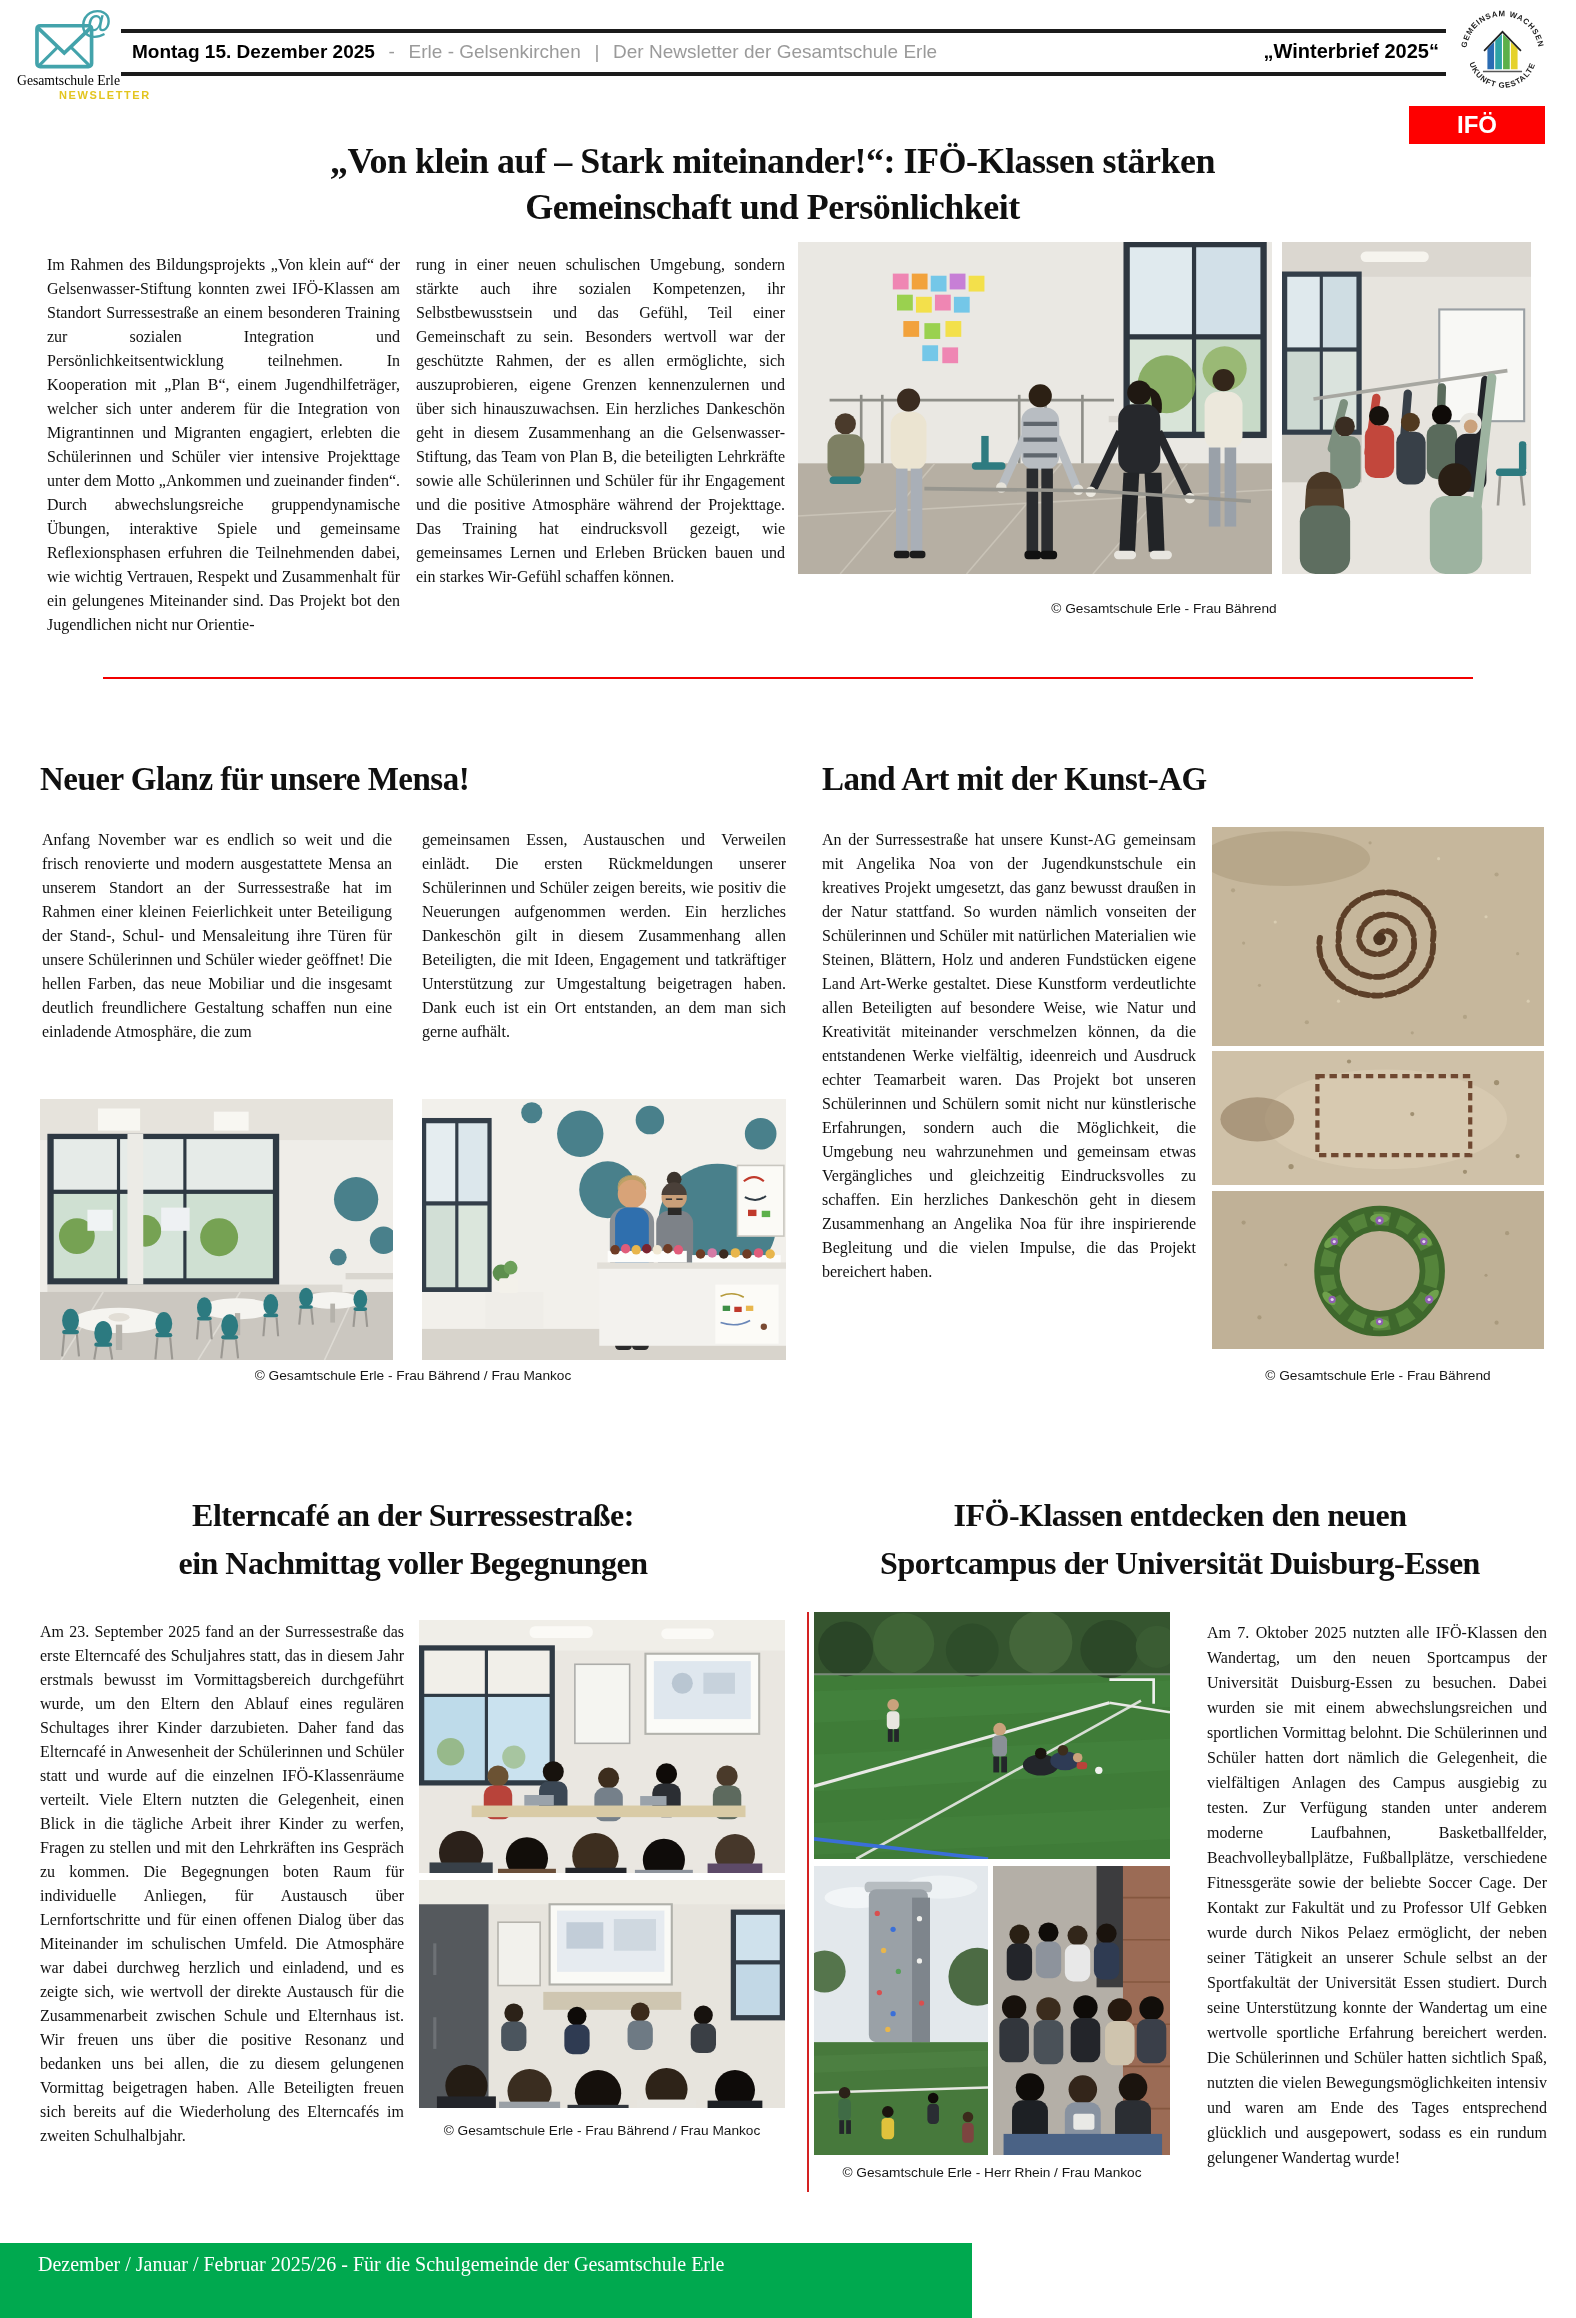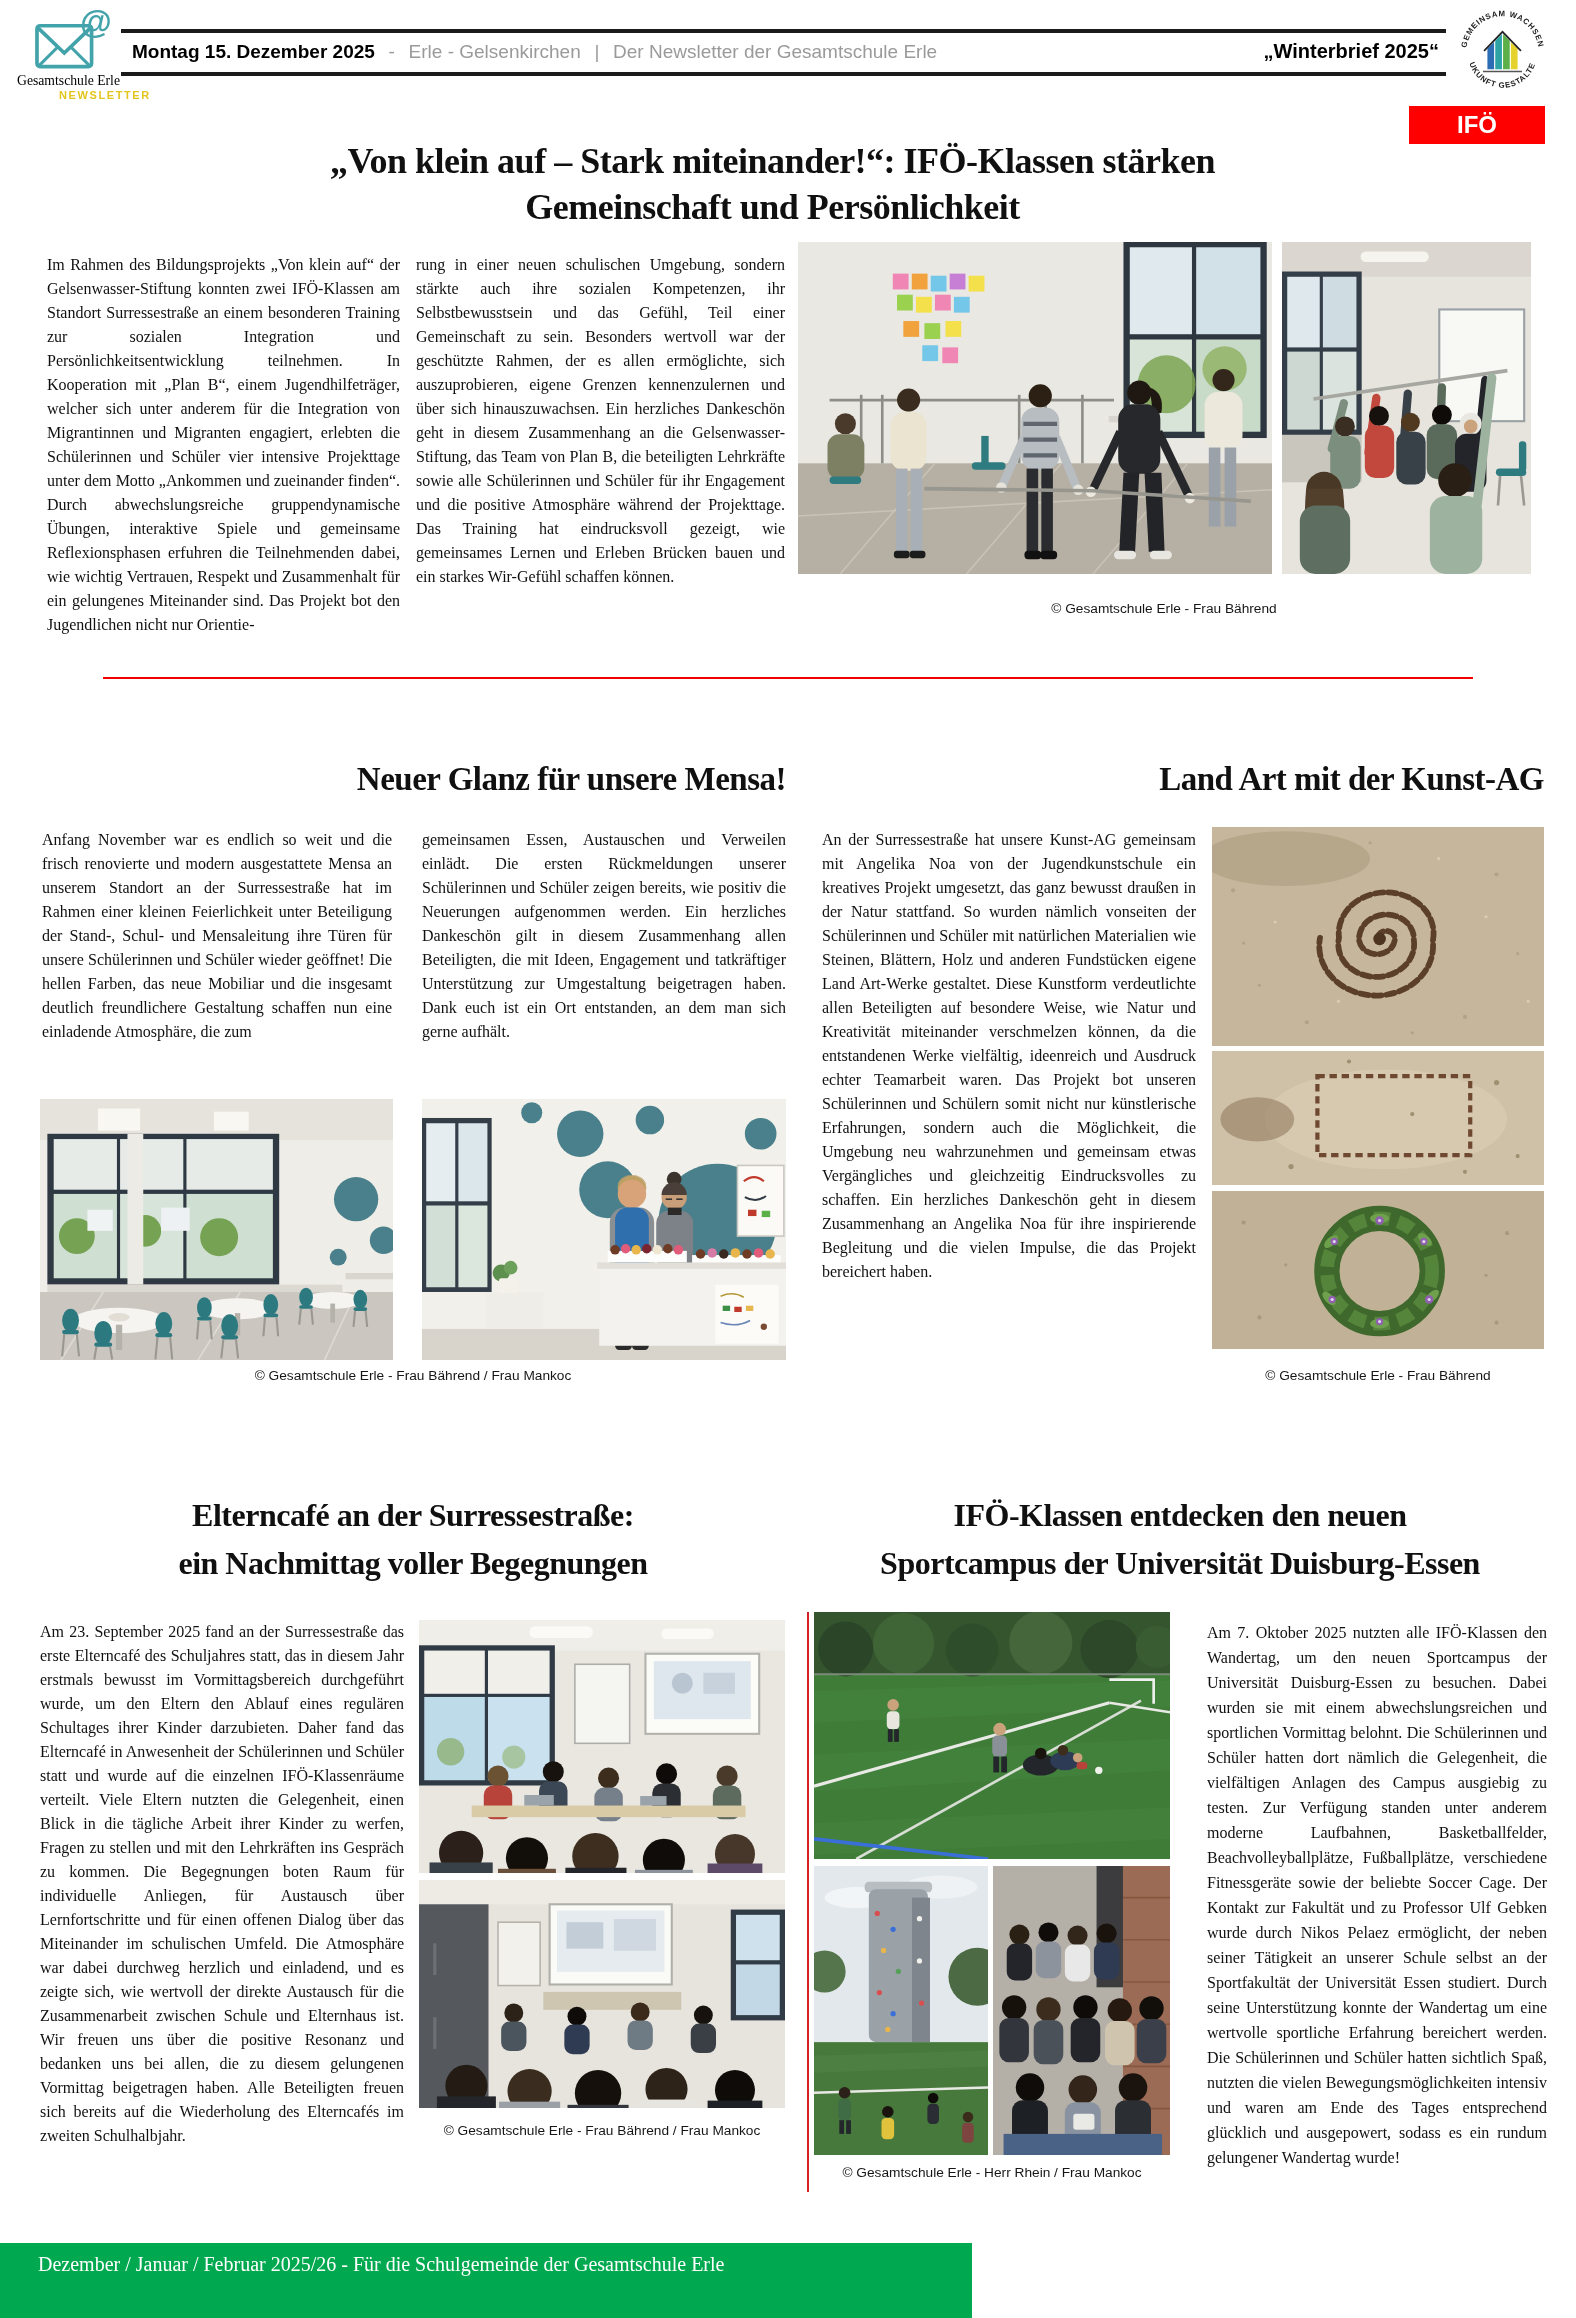--- a/index.html
+++ b/index.html
@@ -11,21 +11,21 @@
   .dateline{display:flex;align-items:center;font-size:19px;gap:13.7px;white-space:nowrap;}
   .dateline .muted{color:#9a9a9a;}
   .dateline .date{font-weight:bold;color:#000;}
   .issue{margin-left:auto;font-weight:bold;font-size:20px;color:#000;}
   .logo-name{font-size:13.7px;text-align:center;color:#000;}
   .logo-news{font-family:"Liberation Sans",sans-serif;font-size:11px;font-weight:bold;
              letter-spacing:1.6px;color:#e3c51f;text-align:center;margin-left:43px;}
   .badge{background:#fe0000;color:#fff;font-family:"Liberation Sans",sans-serif;
          font-weight:bold;font-size:24px;display:flex;align-items:center;justify-content:center;}
   .h-main{font-weight:bold;font-size:36px;line-height:46px;text-align:center;letter-spacing:-0.5px;}
-  .h-sec{font-weight:bold;font-size:33px;text-align:right;letter-spacing:-0.5px;}
+  .h-sec{font-weight:bold;font-size:33px;text-align:left;letter-spacing:-0.5px;}
   .h-two{font-weight:bold;font-size:32px;line-height:48px;text-align:center;letter-spacing:-0.5px;}
   .body-text{font-size:16px;line-height:24px;text-align:justify;}
   .body-wide{font-size:16px;line-height:25px;text-align:justify;}
   .credit{font-family:"Liberation Sans",sans-serif;font-size:13.7px;color:#161616;text-align:center;}
   .photo{overflow:hidden;background:#ddd;}
   .photo svg{display:block;width:100%;height:100%;}
   .red-hr{background:#f20000;}
   .red-vr{background:#d42222;}
   .footer-bar{display:flex;align-items:flex-start;padding-top:9.5px;box-sizing:border-box;
               color:#fff;font-size:20px;}

